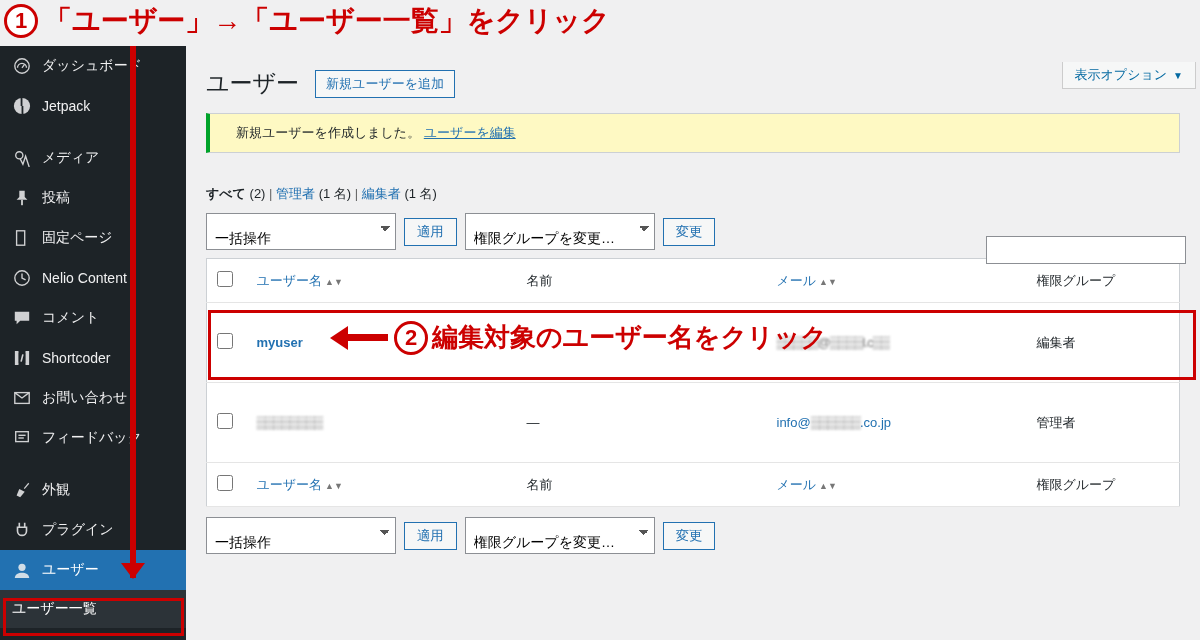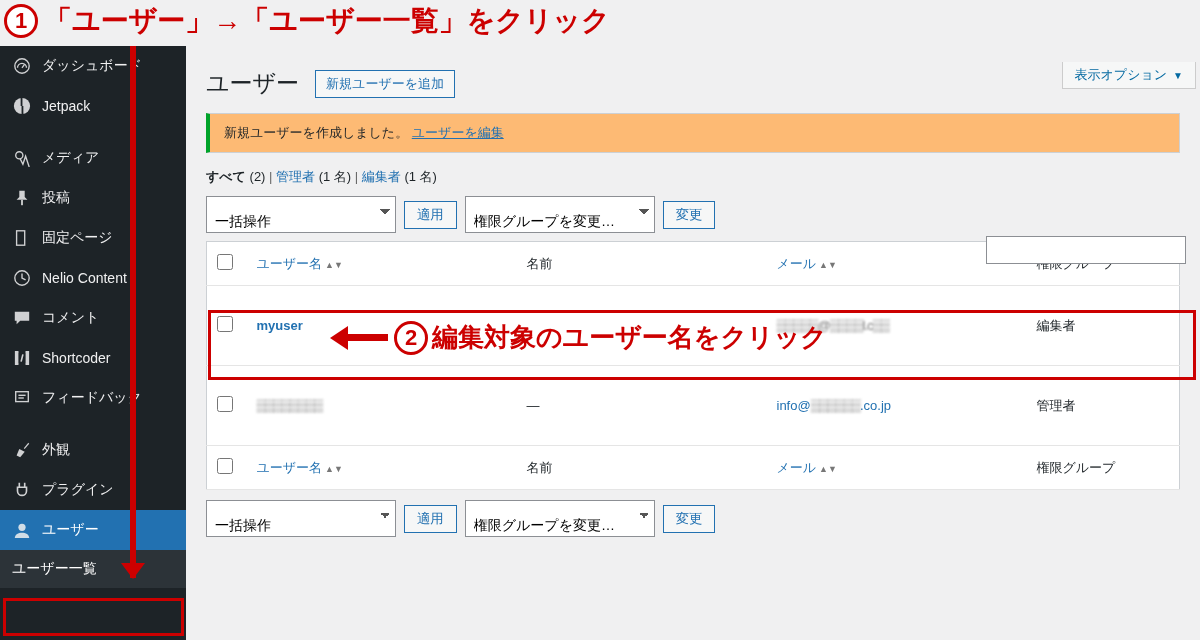--- a/index.html
+++ b/index.html
@@ -174,23 +174,23 @@
     border:1px solid #2271b1;
     color:#2271b1;
     background:#f6f7f7;
     padding:4px 10px;
     font-size:13px;
     cursor:pointer;
   }
   .notice {
     border:1px solid #ccd0d4;
     border-left:4px solid #00a32a;
-    background:#fdba74;
-    padding:10px 14px;
-    margin-bottom:15px;
+    background:#fef9c3;
+    padding:10px 26px;
+    margin-bottom:32px;
     font-size:13px;
   }
   .notice a { color:#2271b1; text-decoration:underline;}
 
   .subsub { margin: 6px 0 10px 0; font-size:13px; }
   .subsub b { font-weight:700;}
   .subsub .sep { color:#666;}
   .subsub a { color:#2271b1; cursor:pointer;}
 
   .filter-row { display:flex; gap:8px; align-items:center; margin-bottom:8px;}
@@ -315,20 +315,29 @@
     </div>
     <div class="item">
       <span class="ico">
           <svg viewBox="0 0 20 20" fill="none" stroke="#f0f0f1" stroke-width="1.8">
             <path d="M6 3H3v14h3"></path>
             <path d="M14 3h3v14h-3"></path>
             <path d="M11 6l-2 8"></path>
           </svg>
         </span>
       <span>Shortcoder</span>
+    </div>
+    <div class="item">
+      <span class="ico">
+          <svg viewBox="0 0 20 20">
+            <rect x="2" y="4" width="16" height="12" fill="none" stroke="#f0f0f1" stroke-width="1.5"></rect>
+            <path d="M2 4l8 6 8-6" fill="none" stroke="#f0f0f1" stroke-width="1.5"></path>
+          </svg>
+        </span>
+      <span>お問い合わせ</span>
     </div>
     <div class="item">
       <span class="ico">
           <svg viewBox="0 0 20 20">
             <rect x="3" y="3" width="14" height="11" fill="none" stroke="#f0f0f1" stroke-width="1.5"></rect>
             <line x1="6" y1="7" x2="14" y2="7" stroke="#f0f0f1" stroke-width="1.5"></line>
             <line x1="6" y1="10" x2="12" y2="10" stroke="#f0f0f1" stroke-width="1.5"></line>
           </svg>
         </span>
       <span>フィードバック</span>

